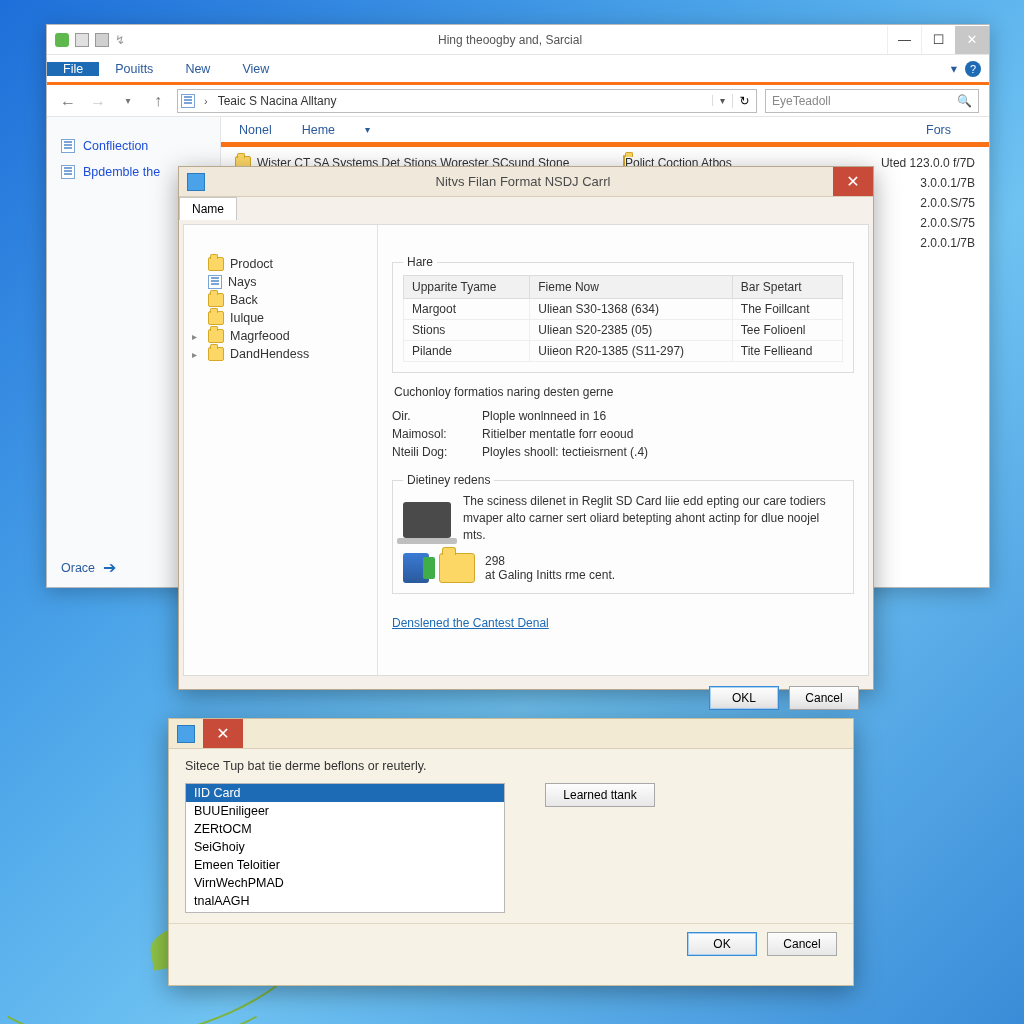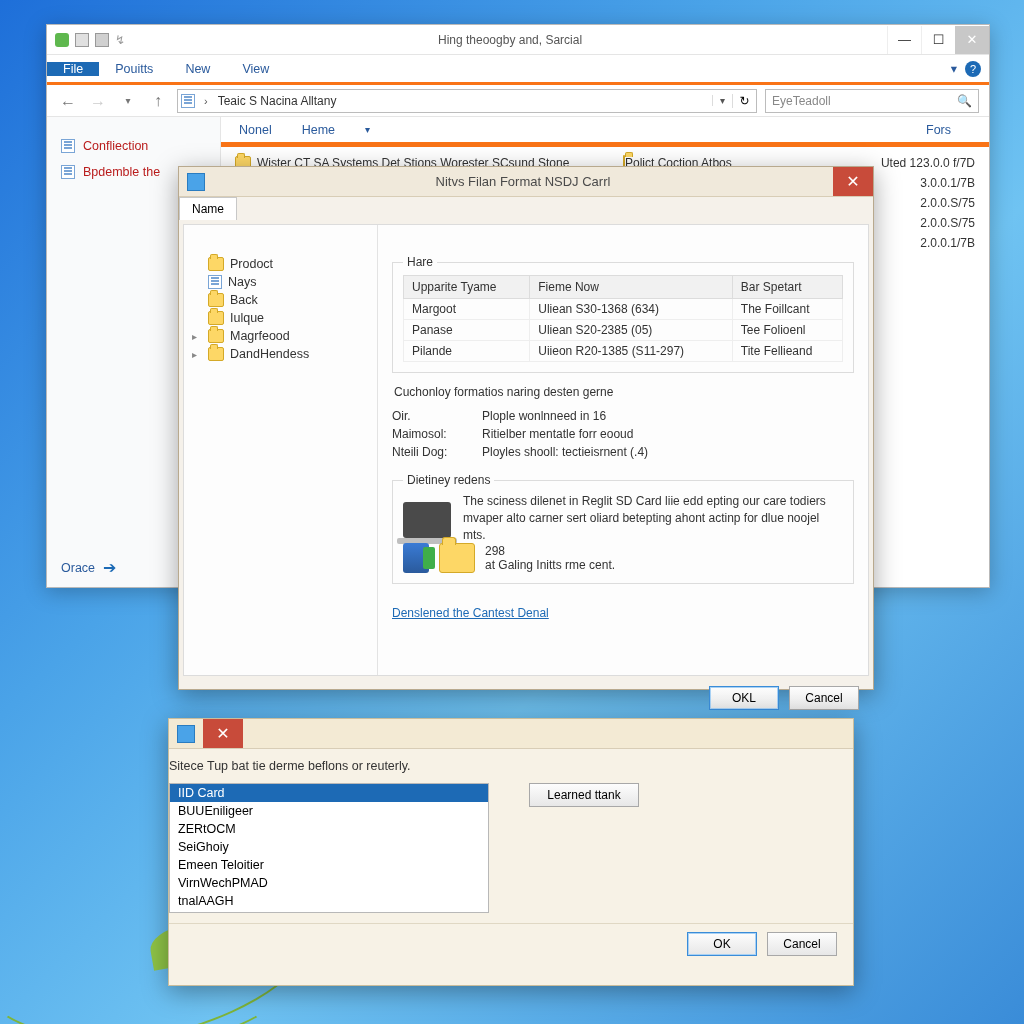--- a/index.html
+++ b/index.html
@@ -41,21 +41,21 @@
 .addrbox .chev{color:#555; padding:0 6px; font-size:11px;}
 .addrbox .seg{padding:0 4px; font-size:12px; color:#333;}
 .addrbox .iconbox{width:20px; display:flex; justify-content:center;}
 .addrbox .dropdown{width:20px; border-left:1px solid #dcdcdc; text-align:center; font-size:10px; color:#555;}
 .addrbox .refresh{width:24px; border-left:1px solid #dcdcdc; text-align:center; font-size:12px;}
 .searchbox{width:214px; height:24px; border:1px solid #bcbcbc; display:flex; align-items:center; padding:0 6px; color:#888; font-size:12px;}
 .searchbox span.icn{margin-left:auto; color:#555;}
 
 .explorer-body{display:flex; height:calc(100% - 92px);}
 .sidebar{width:174px; background:#f9fafb; border-right:1px solid #e5e5e5; padding-top:16px;}
-.sidebar .item{display:flex; align-items:center; gap:8px; padding:6px 14px; font-size:12.5px; color:#b91c1c; cursor:pointer;}
+.sidebar .item{display:flex; align-items:center; gap:8px; padding:6px 14px; font-size:12.5px; color:#1d4ed8; cursor:pointer;}
 .sidebar-footer{position:absolute; bottom:10px; left:14px; display:flex; align-items:center; gap:8px; font-size:12.5px; color:#2a5a9c;}
 
 .content{flex:1; display:flex; flex-direction:column;}
 .colhead{height:30px; border-bottom:5px solid #f97316; display:flex; align-items:center; font-size:12.5px; color:#2a5a9c; padding:0 18px; gap:30px;}
 .colhead .c3{margin-left:auto; padding-right:20px;}
 .rows{padding:6px 14px; font-size:12px; color:#333;}
 .row{display:flex; align-items:center; gap:8px; padding:3px 0;}
 .row .col1{flex:0 0 380px; display:flex; align-items:center; gap:6px;}
 .row .col2{flex:0 0 170px;}
 .row .col3{flex:1;}
@@ -86,37 +86,37 @@
 .pane legend{font-size:12px; color:#333; padding:0 4px;}
 .tbl{width:100%; border-collapse:collapse; font-size:12px;}
 .tbl th{background:#f1f1f1;border:1px solid #dcdcdc;padding:4px 8px;text-align:left;font-weight:normal;color:#333;}
 .tbl td{border:1px solid #eee;padding:3px 8px;}
 .kv{display:flex; padding:2px 0;}
 .kv .k{width:90px; color:#333;}
 .kv .v{flex:1;}
 .desc{display:flex; gap:12px; align-items:center;}
 .laptop{width:48px;height:36px;background:#4a4a4a;border-radius:3px;position:relative;margin-top:4px;flex:none;}
 .laptop::after{content:"";position:absolute;bottom:-6px;left:-6px;width:60px;height:6px;background:#bfbfbf;border-radius:2px;}
-.iconrow{display:flex;gap:10px;align-items:center;}
+.iconrow{display:flex;gap:10px;align-items:center;margin-top:10px;}
 .hdd{width:26px;height:30px;background:linear-gradient(#3a7bd5,#2a5a9c);border-radius:3px;position:relative;}
 .hdd::after{content:"";position:absolute;right:-6px;top:4px;width:12px;height:22px;background:#3fae49;border-radius:2px;}
 .bigfolder{width:36px;height:30px;background:#fdd766;border:1px solid #d4a928;border-radius:3px;position:relative;}
 .bigfolder::before{content:"";position:absolute;top:-7px;left:2px;width:12px;height:7px;background:#fdd766;border:1px solid #d4a928;border-bottom:none;border-radius:3px 3px 0 0;}
 .link{color:#1d6ab5;text-decoration:underline;cursor:pointer;display:inline-block;margin-top:10px;}
 .dlg-footer{height:36px;display:flex;align-items:center;justify-content:flex-end;gap:10px;padding:0 14px;}
 .btn{min-width:70px;height:24px;border:1px solid #a8a8a8;background:linear-gradient(#fdfdfd,#e7e7e7);font-size:12px;cursor:pointer;}
 .btn.primary{border:1px solid #3a8cd8;box-shadow:inset 0 0 0 1px #a8d1f4;}
 
 
 .dlg2{
   position:absolute; left:168px; top:718px; width:686px; height:268px;
   background:#f7f2e6; border:1px solid #c9bd9c; box-shadow:0 6px 24px rgba(0,0,0,.35);
 }
 .dlg2 .dlg-titlebar{background:#f3ead4;border-bottom:1px solid #d8cdb6;}
-.dlg2-body{padding:10px 0;}
+.dlg2-body{padding:10px 16px;}
 .dlg2-body .instr{font-size:12.5px;color:#333;margin-bottom:10px;}
 .dlg2-row{display:flex; gap:40px; align-items:flex-start;}
 .listbox{width:320px;height:130px;border:1px solid #b8b8b8;background:#fff;overflow-y:scroll;font-size:12.5px;}
 .listbox .li{padding:2px 8px;cursor:pointer;}
 .listbox .li.sel{background:#1d6ab5;color:#fff;}
 .dlg2-footer{height:40px;display:flex;align-items:center;justify-content:flex-end;gap:10px;padding:0 16px;border-top:1px solid #e0d8c4;}
 
 
 .listbox::-webkit-scrollbar{width:16px;}
 .listbox::-webkit-scrollbar-track{background:#eee;border-left:1px solid #ccc;}
@@ -301,21 +301,21 @@
             <th>Bar Spetart</th>
           </tr>
             </thead>
           <tbody id="tbl1">
               <tr>
                 <td>Margoot</td>
                 <td>Uliean S30-1368 (634)</td>
                 <td>The Foillcant</td>
               </tr>
               <tr>
-                <td>Panase</td>
+                <td>Stions</td>
                 <td>Uliean S20-2385 (05)</td>
                 <td>Tee Folioenl</td>
               </tr>
               <tr>
                 <td>Pilande</td>
                 <td>Uiieon R20-1385 (S11-297)</td>
                 <td>Tite Fellieand</td>
               </tr>
             </tbody>
         </table>

